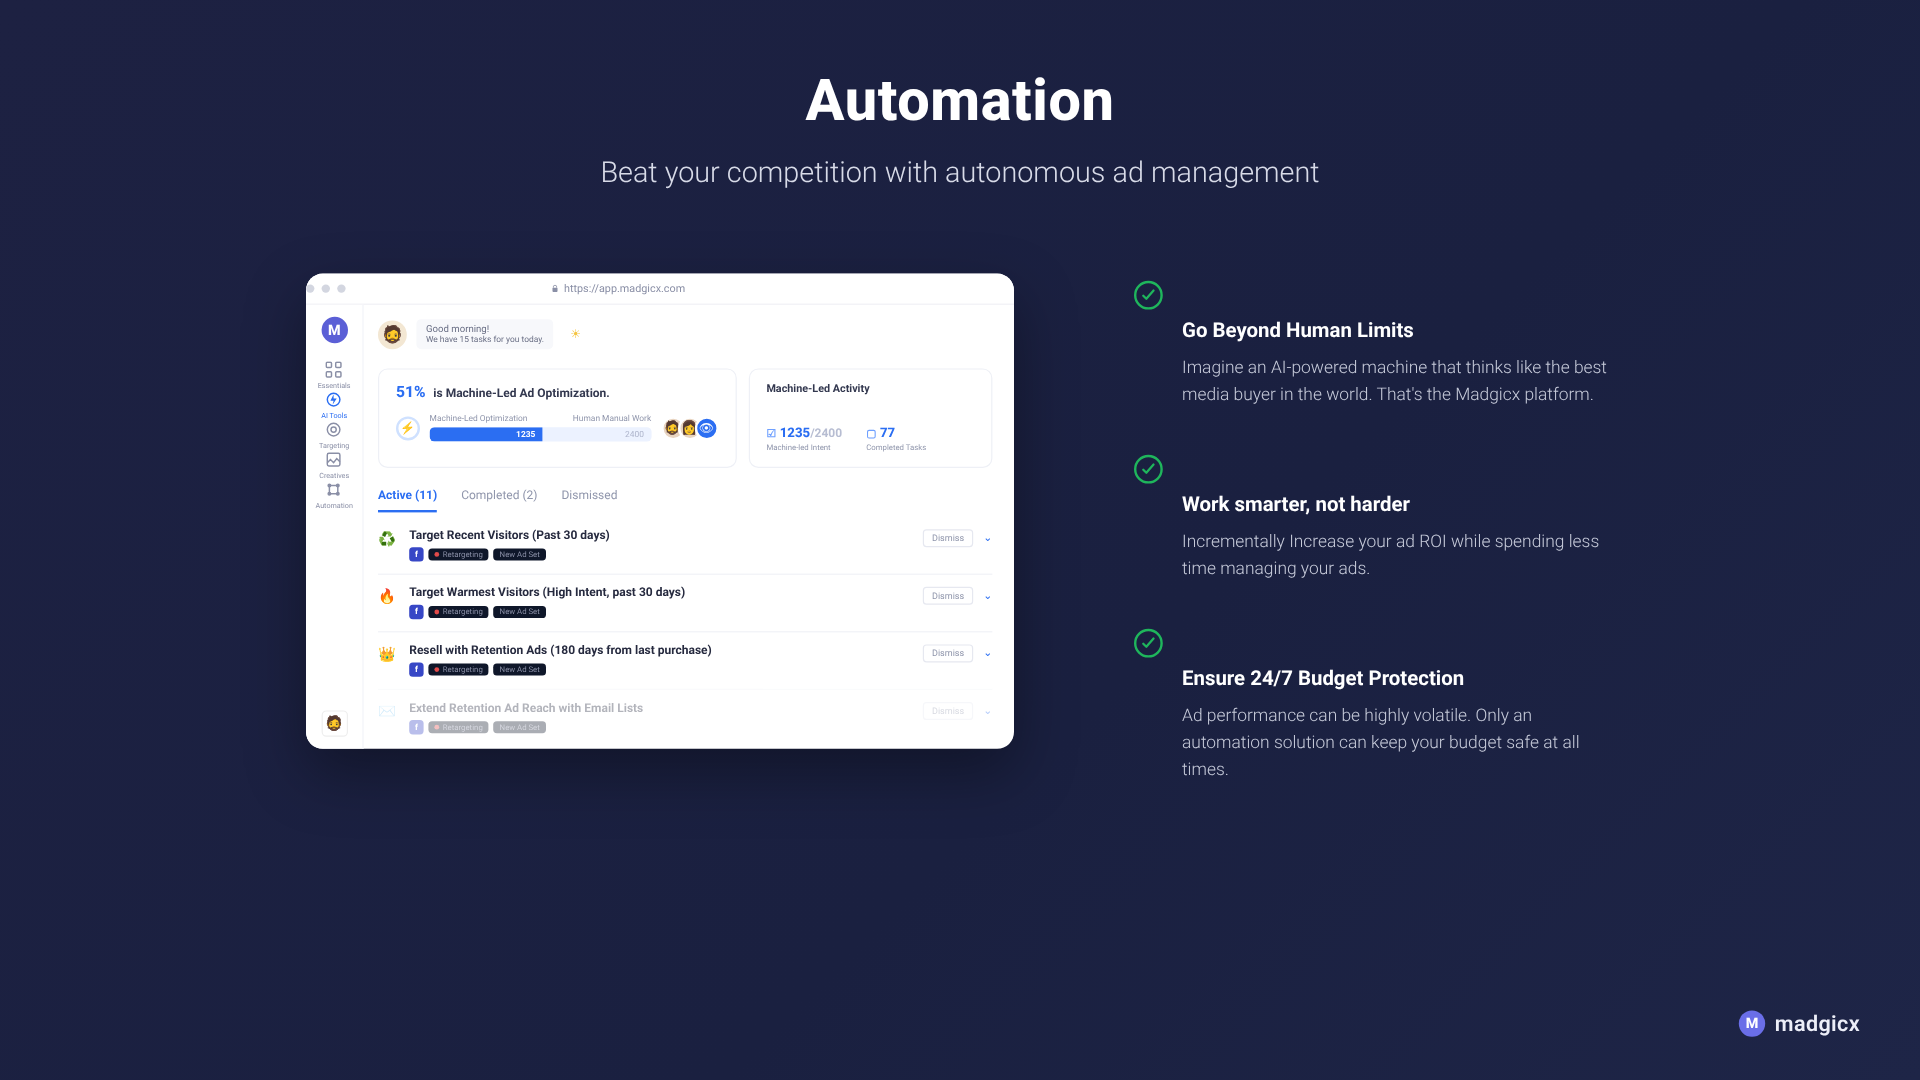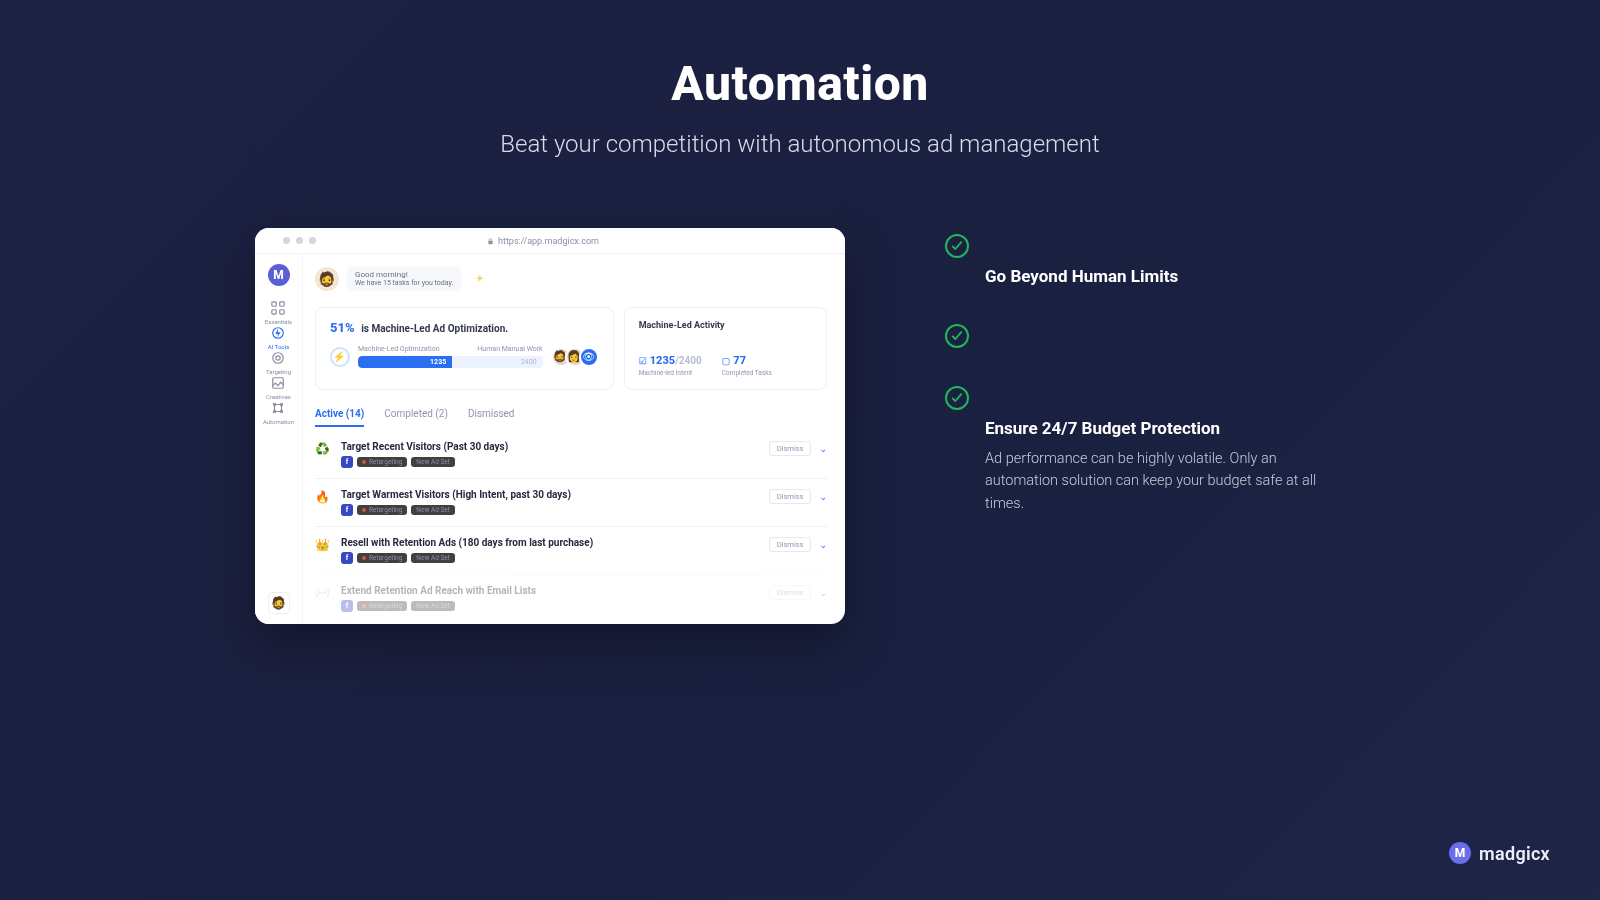--- a/index.html
+++ b/index.html
@@ -6,21 +6,21 @@
   body { width: 1600px; height: 900px; background: #1a2040; background: linear-gradient(135deg, #1d2142 0%, #1a2040 60%, #1e2547 100%); color: #fff; overflow: hidden; position: relative; }
 
   .hero { text-align: center; padding-top: 55px; }
   .hero h1 { font-size: 48px; font-weight: 800; letter-spacing: .5px; }
   .hero p { margin-top: 18px; font-size: 24px; font-weight: 300; color: #d8dbe8; }
 
   .main-row { display: flex; align-items: flex-start; justify-content: center; gap: 100px; margin-top: 70px; padding: 0 110px; }
 
   
   .browser { width: 590px; background: #fff; border-radius: 14px; box-shadow: 0 20px 50px rgba(0,0,0,.35); color: #1a2040; overflow: hidden; }
-  .browser-bar { height: 26px; background: #fff; display: flex; align-items: center; padding: 0 28px; gap: 6px; border-bottom: 1px solid #f0f0f5; }
+  .browser-bar { height: 26px; background: #fff; display: flex; align-items: center; padding: 0 0; gap: 6px; border-bottom: 1px solid #f0f0f5; }
   .dot { width: 7px; height: 7px; border-radius: 50%; background: #d3d6e0; }
   .url-pill { margin-left: 165px; font-size: 9px; color: #8a8fa6; display: flex; align-items: center; gap: 4px; }
   .lock { width: 7px; height: 7px; display: inline-block; }
 
   .browser-body { display: flex; height: 370px; }
   .sidebar { width: 48px; background: #fff; border-right: 1px solid #f2f3f8; display: flex; flex-direction: column; align-items: center; padding-top: 10px; gap: 14px; }
   .logo-m { width: 22px; height: 22px; border-radius: 50%; background: #5b5fd6; display: flex; align-items: center; justify-content: center; color: #fff; font-weight: 800; font-size: 12px; }
   .nav-item { display: flex; flex-direction: column; align-items: center; gap: 2px; font-size: 6px; color: #8a8fa6; cursor: pointer; }
   .nav-item.active { color: #2b6ef2; }
   .nav-icon { width: 16px; height: 16px; display: flex; align-items: center; justify-content: center; }
@@ -64,21 +64,21 @@
   .tab.active { color:#2b6ef2; font-weight:700; border-bottom:2px solid #2b6ef2; }
 
   .list { margin-top:4px; }
   .row { display:flex; align-items:flex-start; gap:10px; padding:10px 0; border-top:1px solid #f1f2f7; }
   .row:first-child { border-top:none; }
   .row-ic { width:16px; text-align:center; font-size:12px; margin-top:1px; }
   .row-main { flex:1; }
   .row-title { font-size:10px; font-weight:700; color:#262a3f; }
   .row-tags { display:flex; align-items:center; gap:4px; margin-top:4px; }
   .mini-badge { width:12px; height:12px; border-radius:3px; background:#3747c6; color:#fff; font-size:7px; display:flex; align-items:center; justify-content:center; font-weight:700; }
-  .tag { font-size:6.5px; color:#8a8fa6; background:#404040; border-radius:3px; padding:1px 5px; display:flex; align-items:center; gap:3px; }
+  .tag { font-size:6.5px; color:#8a8fa6; background:#0f172a; border-radius:3px; padding:1px 5px; display:flex; align-items:center; gap:3px; }
   .tag .tdot { width:4px; height:4px; border-radius:50%; }
   .row-actions { display:flex; align-items:center; gap:8px; }
   .dismiss { font-size:7.5px; color:#9096ac; border:1px solid #e6e8f0; border-radius:3px; padding:2px 7px; cursor:pointer; }
   .chev { color:#2b6ef2; font-size:9px; cursor:pointer; }
   .row.faded { opacity:.35; }
 
   
   .features { width: 400px; display:flex; flex-direction:column; gap:38px; padding-top:6px; }
   .feat { display:flex; gap:16px; }
   .check-circ { width:24px; height:24px; border-radius:50%; border:2px solid #1fb65c; flex-shrink:0; display:flex; align-items:center; justify-content:center; }
@@ -216,21 +216,21 @@
               </div>
               <div class="act-item">
                 <div class="num"><span class="act-ic">▢</span><span>77</span></div>
                 <div class="lab">Completed Tasks</div>
               </div>
             </div>
           </div>
         </div>
 
         <div class="tabs">
-          <div class="tab active">Active (14)</div>
+          <div class="tab active">Active (11)</div>
           <div class="tab">Completed (2)</div>
           <div class="tab">Dismissed</div>
         </div>
 
         <div class="list" id="task-list">
             <div class="row">
               <div class="row-ic">♻️</div>
               <div class="row-main">
                 <div class="row-title">Target Recent Visitors (Past 30 days)</div>
                 <div class="row-tags">
@@ -296,28 +296,33 @@
 
   <div class="features" id="features">
       <div class="feat">
         <div class="check-circ">
           <svg width="12" height="12" viewBox="0 0 14 14" fill="none" stroke-width="2.2" stroke-linecap="round" stroke-linejoin="round">
             <path d="M2 7.5l3 3 7-8"></path>
           </svg>
         </div>
         <div>
           <h3>Go Beyond Human Limits</h3>
+          <p>Imagine an AI-powered machine that thinks like the best media buyer in the world. That's the Madgicx platform.</p>
         </div>
       </div>
       <div class="feat">
         <div class="check-circ">
           <svg width="12" height="12" viewBox="0 0 14 14" fill="none" stroke-width="2.2" stroke-linecap="round" stroke-linejoin="round">
             <path d="M2 7.5l3 3 7-8"></path>
           </svg>
         </div>
+        <div>
+          <h3>Work smarter, not harder</h3>
+          <p>Incrementally Increase your ad ROI while spending less time managing your ads.</p>
+        </div>
       </div>
       <div class="feat">
         <div class="check-circ">
           <svg width="12" height="12" viewBox="0 0 14 14" fill="none" stroke-width="2.2" stroke-linecap="round" stroke-linejoin="round">
             <path d="M2 7.5l3 3 7-8"></path>
           </svg>
         </div>
         <div>
           <h3>Ensure 24/7 Budget Protection</h3>
           <p>Ad performance can be highly volatile. Only an automation solution can keep your budget safe at all times.</p>

